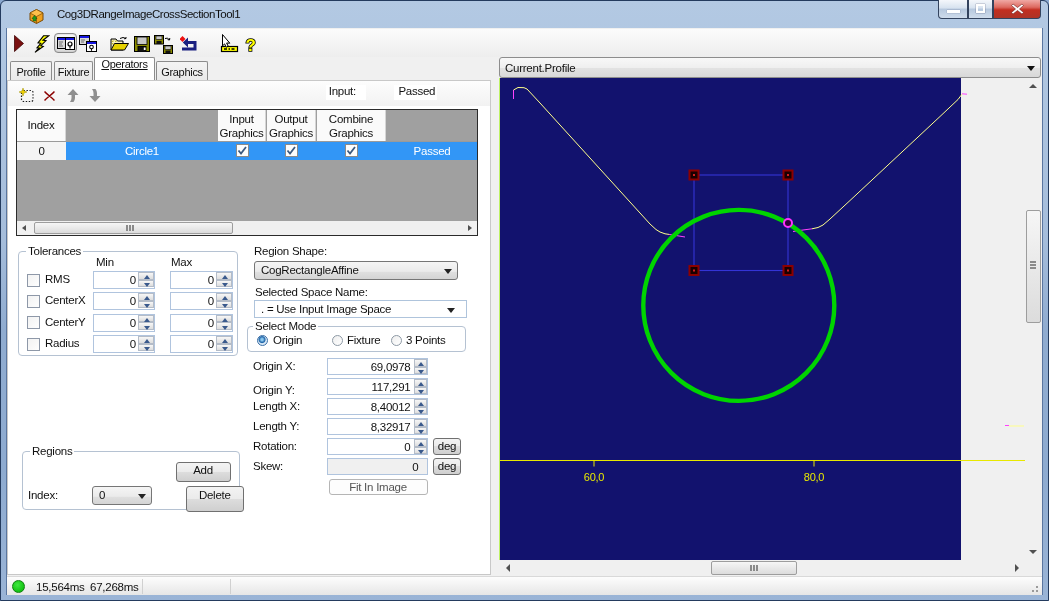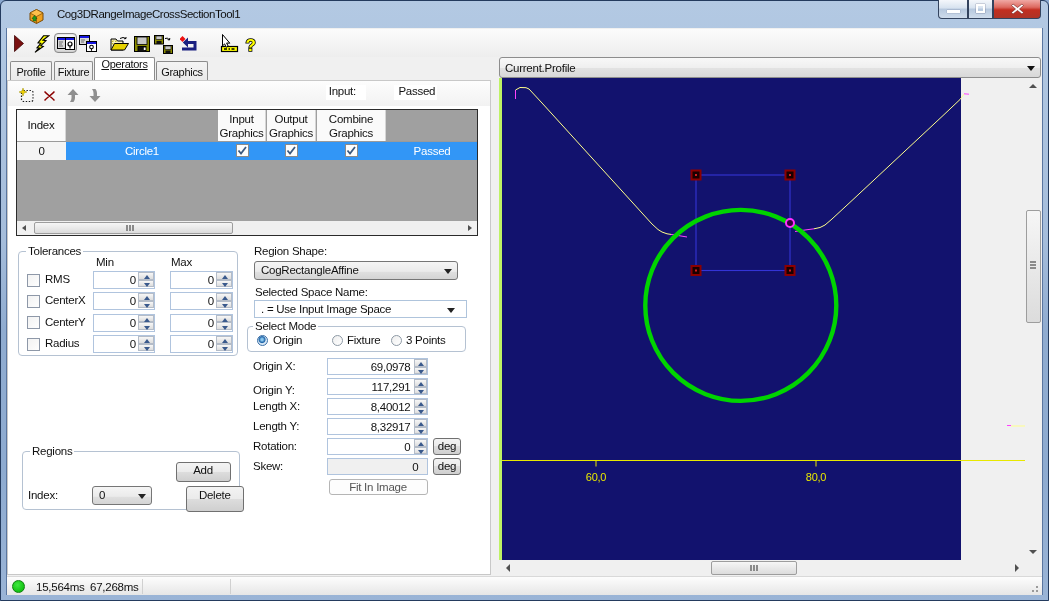--- a/index.html
+++ b/index.html
@@ -101,21 +101,21 @@
 .fcombo { position:absolute; border:1px solid #afc4dc; background:#fff; font-size:11.5px; color:#111; }
 
 
 .radio { position:absolute; width:11px; height:11px; border-radius:50%;
   border:1px solid #8d99a5; background:linear-gradient(135deg,#eee,#fff); }
 
 
 #profilecombo { position:absolute; left:499px; top:57px; width:542px; height:21px;
   border:1px solid #8d8d8d; border-radius:3px;
   background:linear-gradient(180deg,#f8f8f8 0%,#efefef 50%,#e2e2e2 55%,#d8d8d8 100%); }
-#profile { position:absolute; left:499px; top:78px; width:462px; height:482px; background:#12126e; border-left:3px solid #bef264; }
+#profile { position:absolute; left:499px; top:78px; width:462px; height:482px; background:#12126e; border-left:1px solid #bef264; }
 
 
 #statusbar { position:absolute; left:7px; top:576px; width:1035px; height:19px;
   background:linear-gradient(180deg,#fdfdfd,#e6e6e6); border-top:1px solid #d9d9d9; }
 .stxt { position:absolute; top:4px; font-size:11.5px; color:#111; }
 </style></head>
 <body>
 <div id="win"></div>
 <div id="titlebar">
   <svg class="abs" style="left:28px;top:8px" width="17" height="17" viewBox="0 0 17 17">

